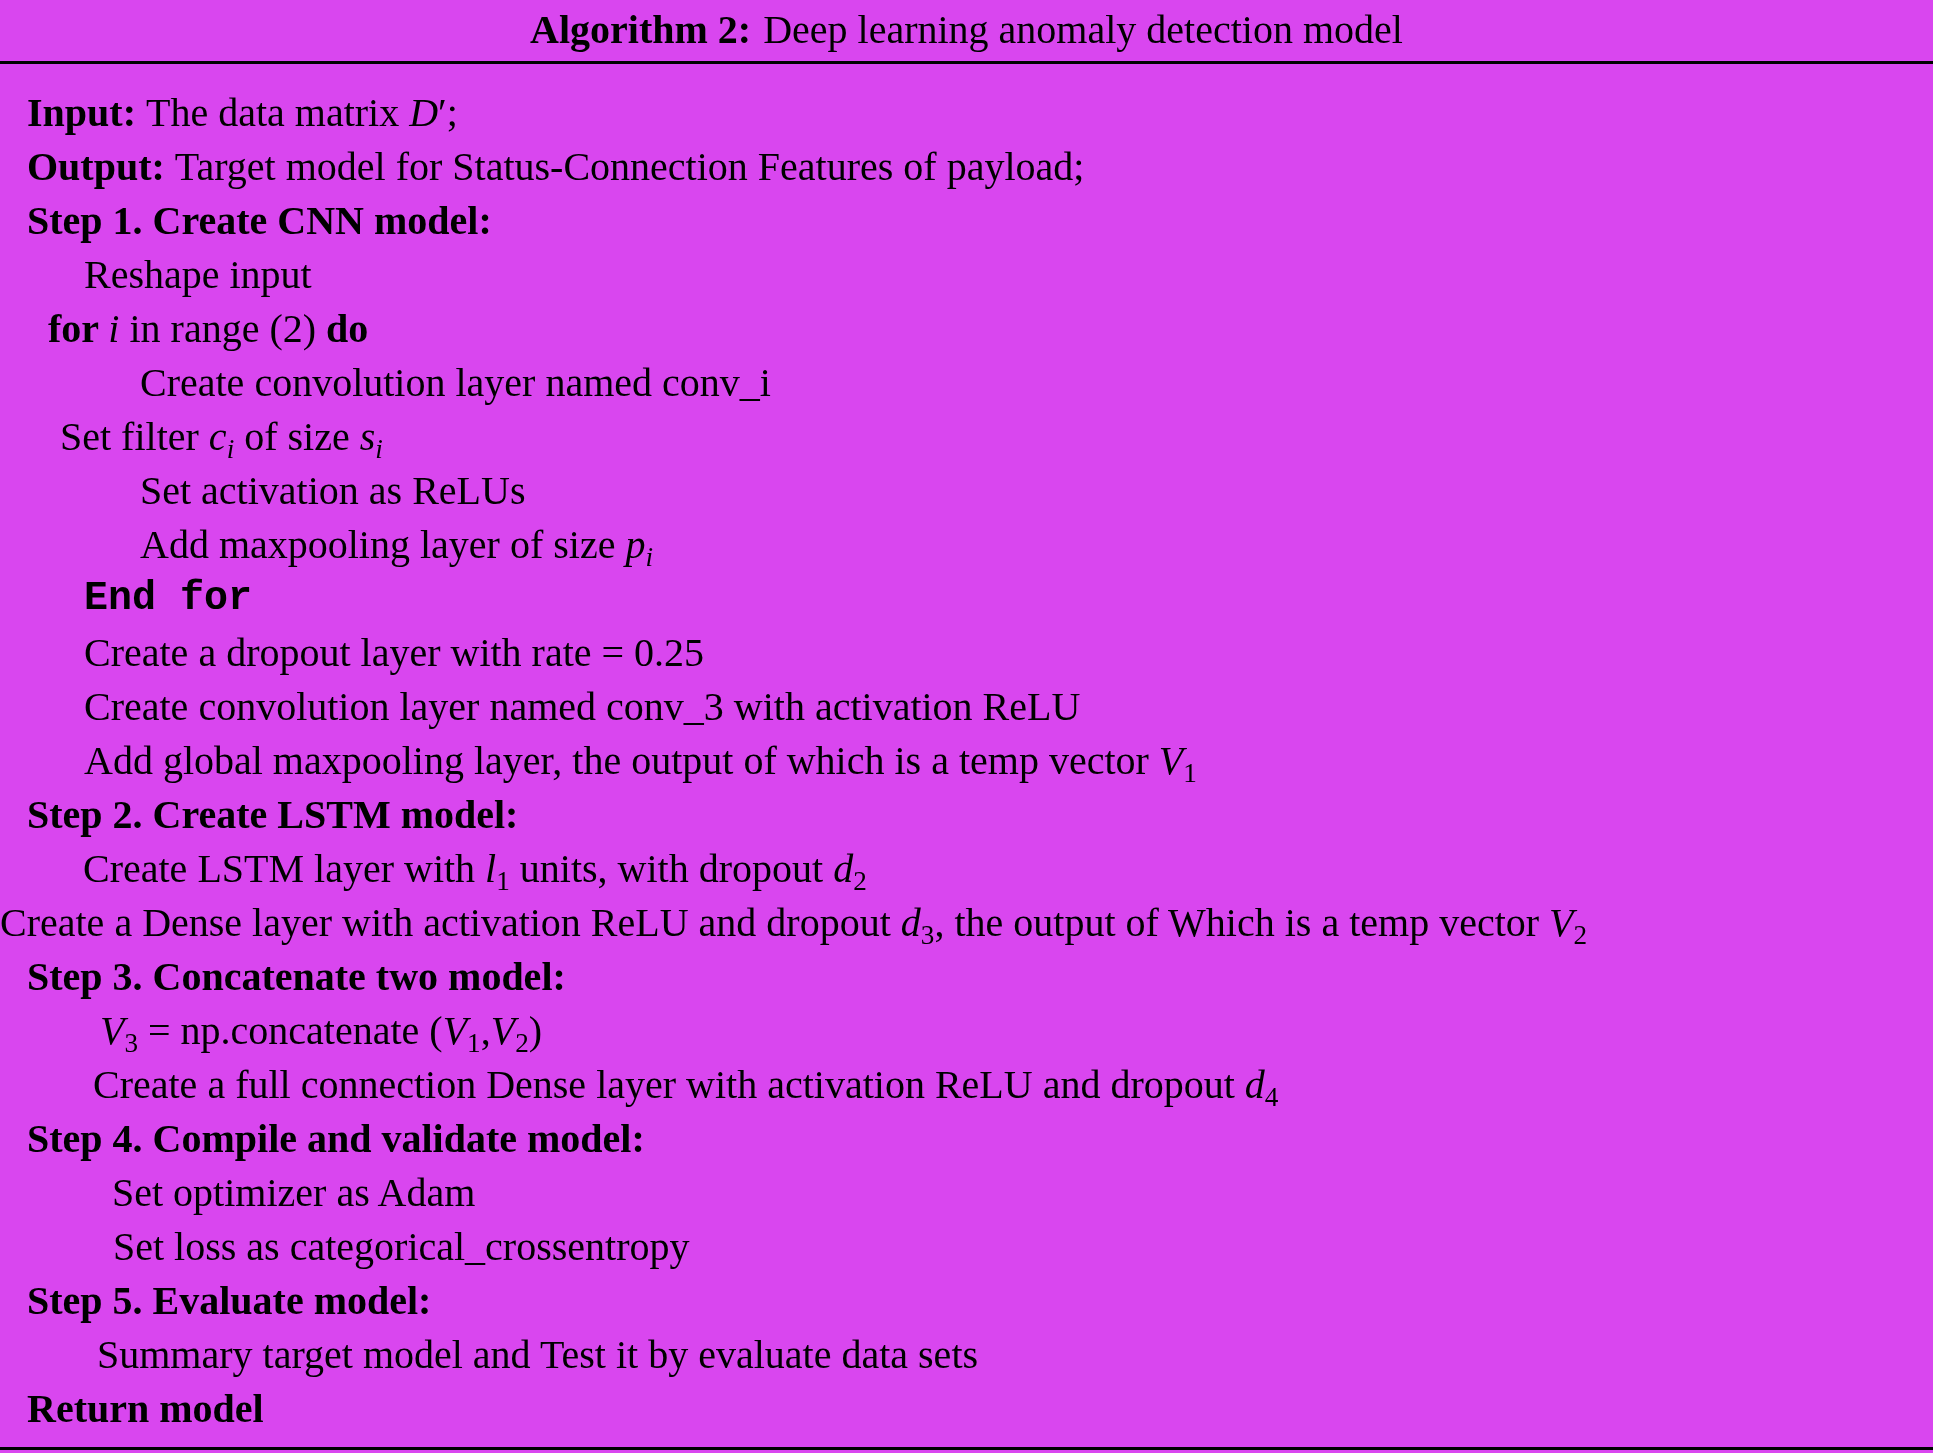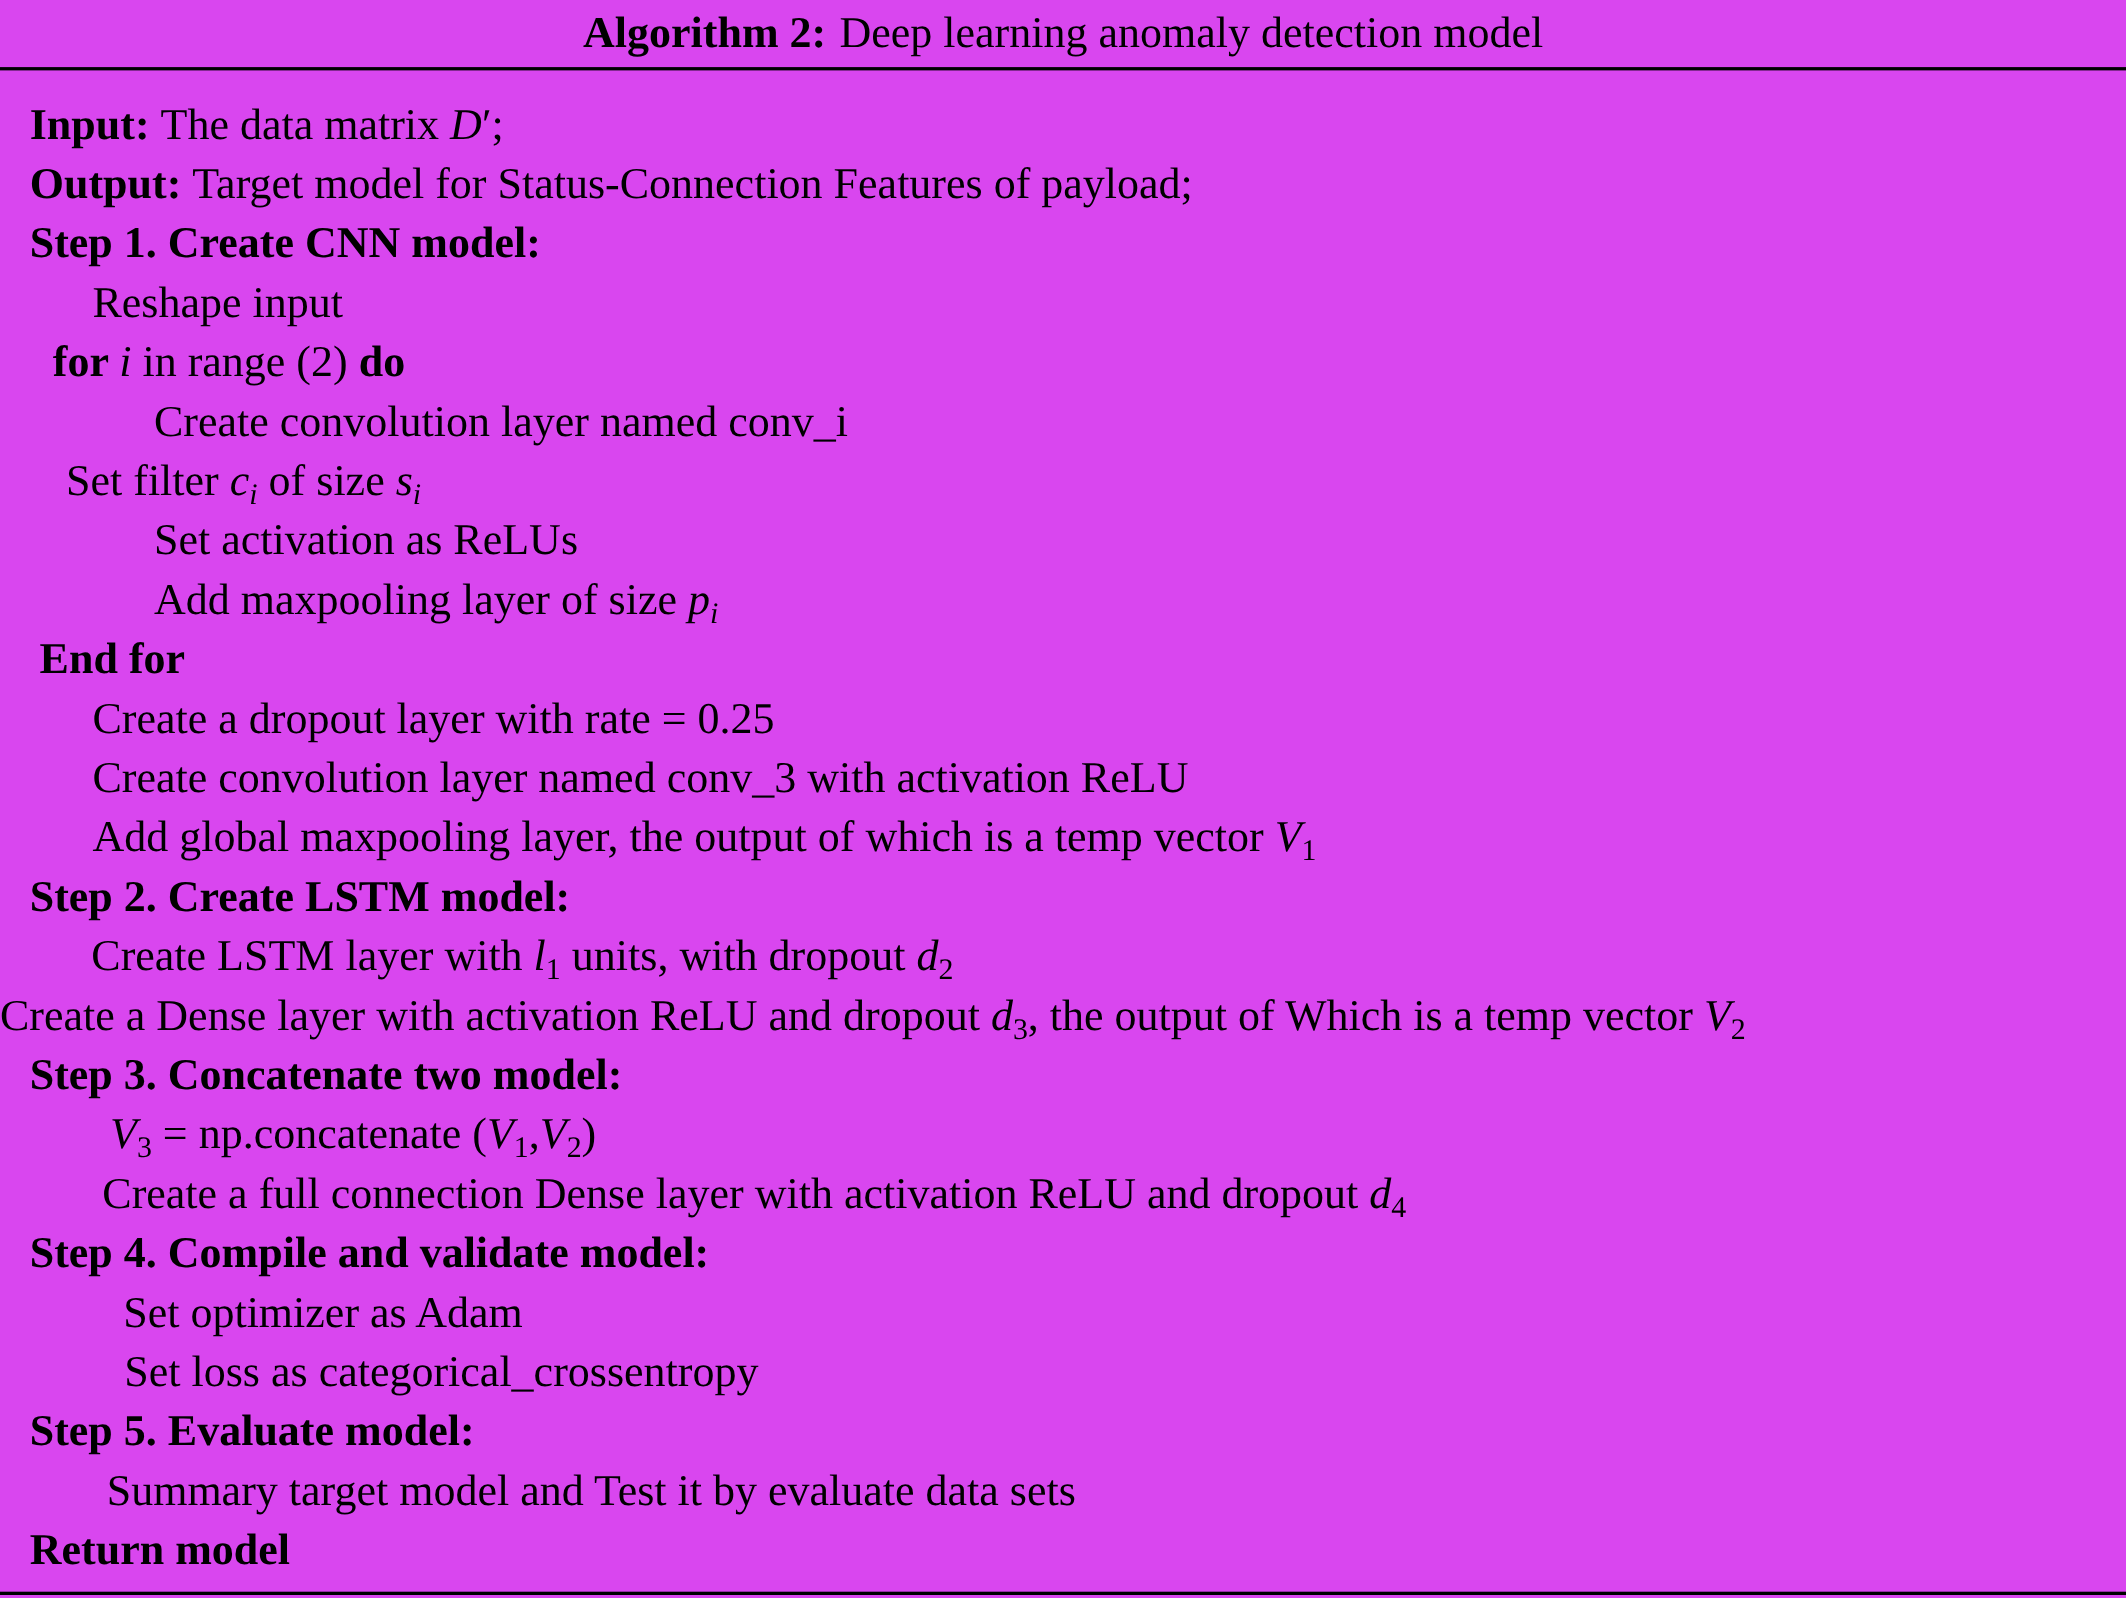--- a/index.html
+++ b/index.html
@@ -78,21 +78,21 @@
   <div class="algo-body">
       <div class="line" style="padding-left: 27px;"><span class="s-b">Input: </span><span class="s-r">The data matrix </span><span class="s-i">D</span><span class="s-r">′;</span></div>
       <div class="line" style="padding-left: 27px;"><span class="s-b">Output: </span><span class="s-r">Target model for Status-Connection Features of payload;</span></div>
       <div class="line" style="padding-left: 27px;"><span class="s-b">Step 1. Create CNN model:</span></div>
       <div class="line" style="padding-left: 84px;"><span class="s-r">Reshape input</span></div>
       <div class="line" style="padding-left: 48px;"><span class="s-b">for </span><span class="s-i">i</span><span class="s-r"> in range (2) </span><span class="s-b">do</span></div>
       <div class="line" style="padding-left: 140px;"><span class="s-r">Create convolution layer named conv_i</span></div>
       <div class="line" style="padding-left: 60px;"><span class="s-r">Set filter </span><span class="s-i">c</span><span class="s-isub">i</span><span class="s-r"> of size </span><span class="s-i">s</span><span class="s-isub">i</span></div>
       <div class="line" style="padding-left: 140px;"><span class="s-r">Set activation as ReLUs</span></div>
       <div class="line" style="padding-left: 140px;"><span class="s-r">Add maxpooling layer of size </span><span class="s-i">p</span><span class="s-isub">i</span></div>
-      <div class="line" style="padding-left: 36px;"><span class="s-b">End for</span></div>
+      <div class="line" style="padding-left: 84px; font-family: Liberation Mono, monospace;"><span class="s-b">End for</span></div>
       <div class="line" style="padding-left: 84px;"><span class="s-r">Create a dropout layer with rate = 0.25</span></div>
       <div class="line" style="padding-left: 84px;"><span class="s-r">Create convolution layer named conv_3 with activation ReLU</span></div>
       <div class="line" style="padding-left: 84px;"><span class="s-r">Add global maxpooling layer, the output of which is a temp vector </span><span class="s-i">V</span><span class="s-sub">1</span></div>
       <div class="line" style="padding-left: 27px;"><span class="s-b">Step 2. Create LSTM model:</span></div>
       <div class="line" style="padding-left: 83px;"><span class="s-r">Create LSTM layer with </span><span class="s-i">l</span><span class="s-sub">1</span><span class="s-r"> units, with dropout </span><span class="s-i">d</span><span class="s-sub">2</span></div>
       <div class="line" style=""><span class="s-r">Create a Dense layer with activation ReLU and dropout </span><span class="s-i">d</span><span class="s-sub">3</span><span class="s-r">, the output of Which is a temp vector </span><span class="s-i">V</span><span class="s-sub">2</span></div>
       <div class="line" style="padding-left: 27px;"><span class="s-b">Step 3. Concatenate two model:</span></div>
       <div class="line" style="padding-left: 100px;"><span class="s-i">V</span><span class="s-sub">3</span><span class="s-r"> = np.concatenate (</span><span class="s-i">V</span><span class="s-sub">1</span><span class="s-r">,</span><span class="s-i">V</span><span class="s-sub">2</span><span class="s-r">)</span></div>
       <div class="line" style="padding-left: 93px;"><span class="s-r">Create a full connection Dense layer with activation ReLU and dropout </span><span class="s-i">d</span><span class="s-sub">4</span></div>
       <div class="line" style="padding-left: 27px;"><span class="s-b">Step 4. Compile and validate model:</span></div>

